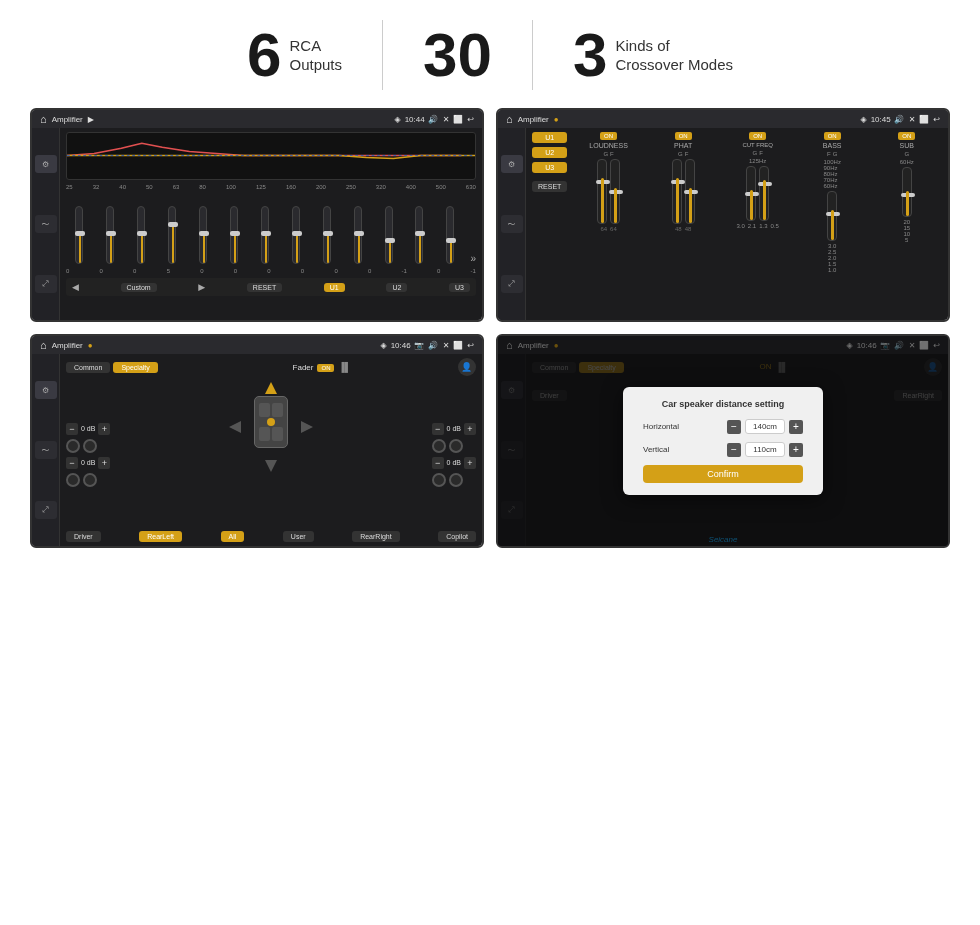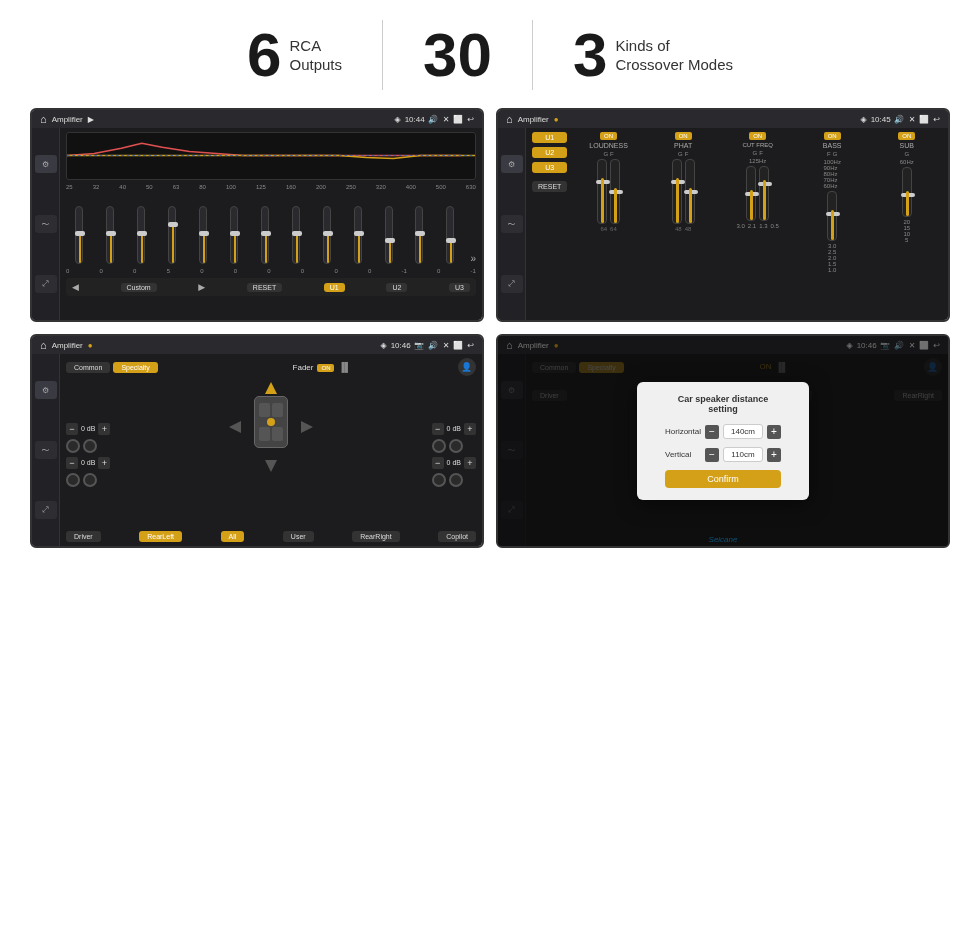--- a/index.html
+++ b/index.html
@@ -466,22 +466,22 @@
       background: rgba(0,0,0,0.5);
       display: flex;
       align-items: center;
       justify-content: center;
       z-index: 10;
     }
 
     .dialog-box {
       background: #f0f0f0;
       border-radius: 6px;
-      padding: 12px 28px;
-      width: 172px;
+      padding: 12px 20px;
+      width: 200px;
       box-shadow: 0 4px 20px rgba(0,0,0,0.5);
     }
 
     .dialog-title {
       font-size: 9px;
       color: #333;
       font-weight: bold;
       text-align: center;
       margin-bottom: 10px;
     }

